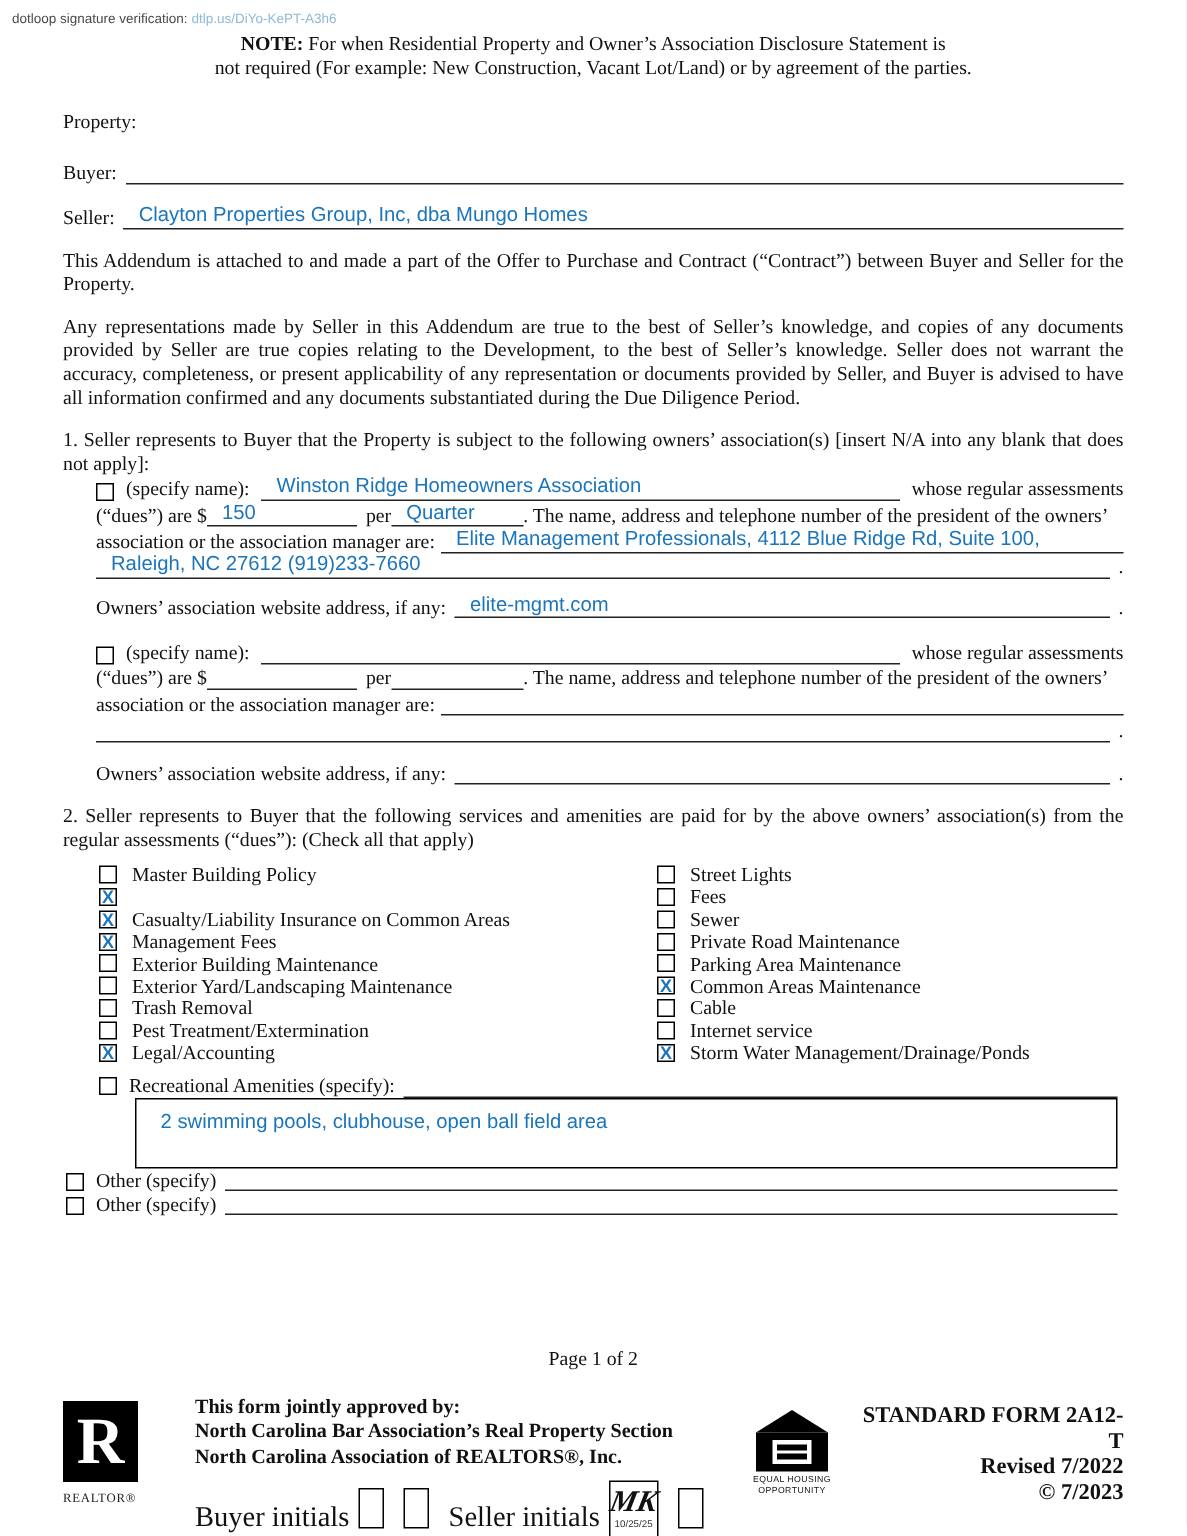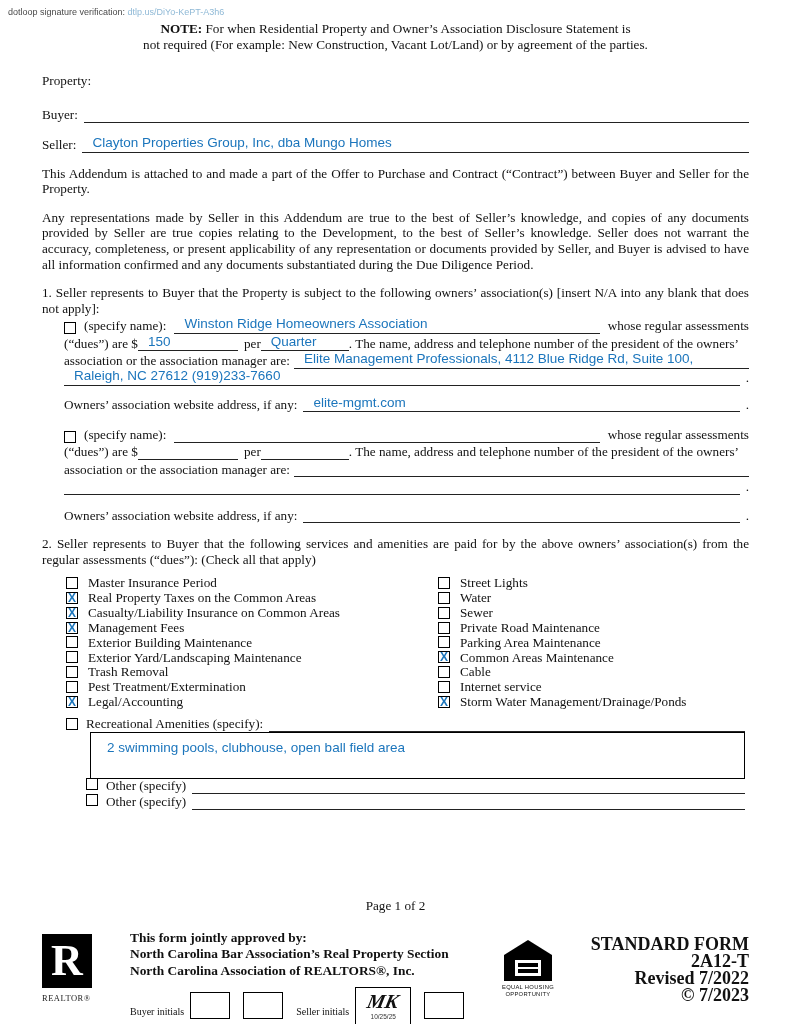--- a/index.html
+++ b/index.html
@@ -46,54 +46,54 @@
   .check-col-left{ width:372px; }
   .check-col-right{ flex:1; }
   .check-row{ display:flex; align-items:center; height:14.9px; }
   .cb-label{ padding-left:2px; }
   
   .rec-row{ display:flex; align-items:center; height:17px; margin:6px 46px 0 66px; }
   .rec-box{
     margin:0 46px 0 90px; height:47px; border:1px solid #000;
     padding:7px 0 0 16px;
   }
-  .other-row{ display:flex; height:16px; margin:0 46px 0 86px; }
+  .other-row{ display:flex; align-items:flex-end; height:16px; margin:0 46px 0 44px; }
   .other-row.first{ margin-top:-1px; }
   
   .page-num{ position:absolute; top:898; left:0; right:0; text-align:center; }
   .page-num{ top:898px; }
   .footer{ position:absolute; left:42px; right:42px; top:930px; }
   .footer-row{ display:flex; }
   .realtor{ width:88px; flex:none; padding-top:4px; }
   .realtor-box{ width:50px; height:54px; background:#000; display:flex; align-items:center; justify-content:center; }
   .realtor-r{ color:#fff; font-family:"Liberation Serif",serif; font-weight:bold; font-size:44px; line-height:44px; }
   .realtor-label{ font-size:8.5px; letter-spacing:.5px; margin-top:3px; color:#222; }
   .approval{ flex:none; width:352px; }
   .approval-lines{ font-weight:bold; font-size:13.4px; line-height:16.4px; }
   .initials-row{ display:flex; align-items:flex-end; margin-top:10px; height:30px; }
-  .init-label{ font-size:10px; white-space:nowrap; margin-right:6px; }
+  .init-label{ font-size:19px; white-space:nowrap; margin-right:6px; }
   .init-label.seller{ }
   .init-box{ display:inline-block; width:40px; height:27px; border:1.6px solid #000; margin-right:13px; background:#fff; }
   .stamp{
     position:relative; display:inline-block; width:56px; height:40px;
     border:1.6px solid #000; margin-right:13px; margin-bottom:-8px; background:#fff;
     text-align:center;
   }
   .stamp-mk{
     display:block; font-family:"Liberation Serif",serif; font-style:italic; font-weight:bold;
     font-size:20px; line-height:24px; transform:skewX(-12deg); margin-top:1px;
   }
   .stamp-date{ display:block; font-family:"Liberation Sans",sans-serif; font-size:6.5px; line-height:7px; color:#333; }
   .eh{ flex:none; width:92px; padding-top:10px; text-align:center; }
   .eh-roof{ width:0; height:0; margin:0 auto; border-left:24px solid transparent; border-right:24px solid transparent; border-bottom:15px solid #000; }
   .eh-body{ width:48px; height:26px; background:#000; margin:0 auto; display:flex; align-items:center; justify-content:center; }
   .eh-inner{ width:26px; height:16px; background:#fff; display:flex; flex-direction:column; justify-content:space-evenly; padding:2px 3px; }
   .eh-bar{ height:4px; background:#000; }
   .eh-label{ font-family:"Liberation Sans",sans-serif; font-size:5.8px; line-height:6.5px; margin-top:3px; color:#111; letter-spacing:.3px; }
-  .form-id{ flex:1; text-align:right; font-weight:bold; font-size:18px; line-height:17px; padding-top:6px; }
+  .form-id{ flex:1; text-align:right; font-weight:bold; font-size:15px; line-height:17px; padding-top:6px; }
 </style>
 </head>
 <body>
 
 <div class="page">
 
   <div class="dl-bar">
     <span>dotloop signature verification:</span>
     <a class="dl-link" href="#">dtlp.us/DiYo-KePT-A3h6</a>
   </div>
@@ -205,25 +205,24 @@
       <span class="lbl sp">.</span>
     </div>
   </div>
 
   <div class="para">2.  Seller represents to Buyer that the following services and amenities are paid for by the above owners’ association(s) from the regular assessments (“dues”):  (Check all that apply)</div>
 
   <div class="checkgrid">
     <div class="check-col-left">
         <div class="check-row">
           <span class="cb"></span>
-          <span class="cb-label">Master Insurance Period</span>
-        </div>
-        <div class="check-row">
-          <span class="cb checked">X</span>
-          <span class="cb-label">Real Property Taxes on the Common Areas</span>
+          <span class="cb-label">Master Building Policy</span>
+        </div>
+        <div class="check-row">
+          <span class="cb checked">X</span>
         </div>
         <div class="check-row">
           <span class="cb checked">X</span>
           <span class="cb-label">Casualty/Liability Insurance on Common Areas</span>
         </div>
         <div class="check-row">
           <span class="cb checked">X</span>
           <span class="cb-label">Management Fees</span>
         </div>
         <div class="check-row">
@@ -247,21 +246,21 @@
           <span class="cb-label">Legal/Accounting</span>
         </div>
       </div>
     <div class="check-col-right">
         <div class="check-row">
           <span class="cb"></span>
           <span class="cb-label">Street Lights</span>
         </div>
         <div class="check-row">
           <span class="cb"></span>
-          <span class="cb-label">Water</span>
+          <span class="cb-label">Fees</span>
         </div>
         <div class="check-row">
           <span class="cb"></span>
           <span class="cb-label">Sewer</span>
         </div>
         <div class="check-row">
           <span class="cb"></span>
           <span class="cb-label">Private Road Maintenance</span>
         </div>
         <div class="check-row">

